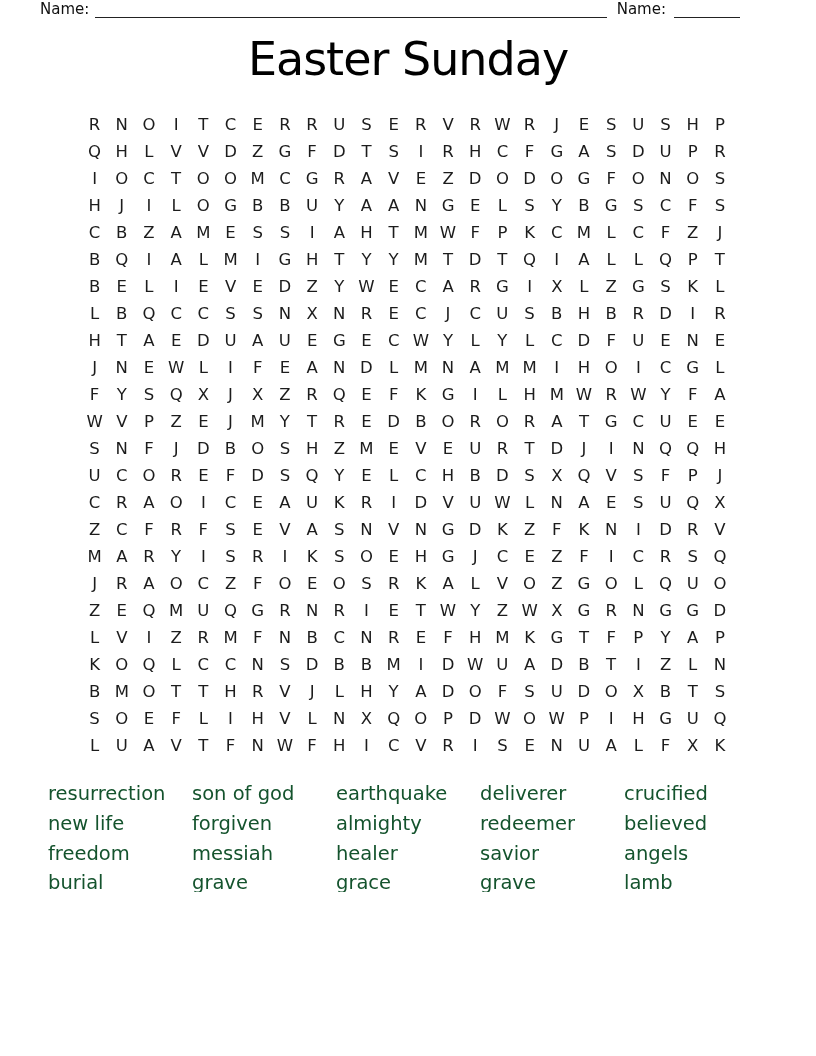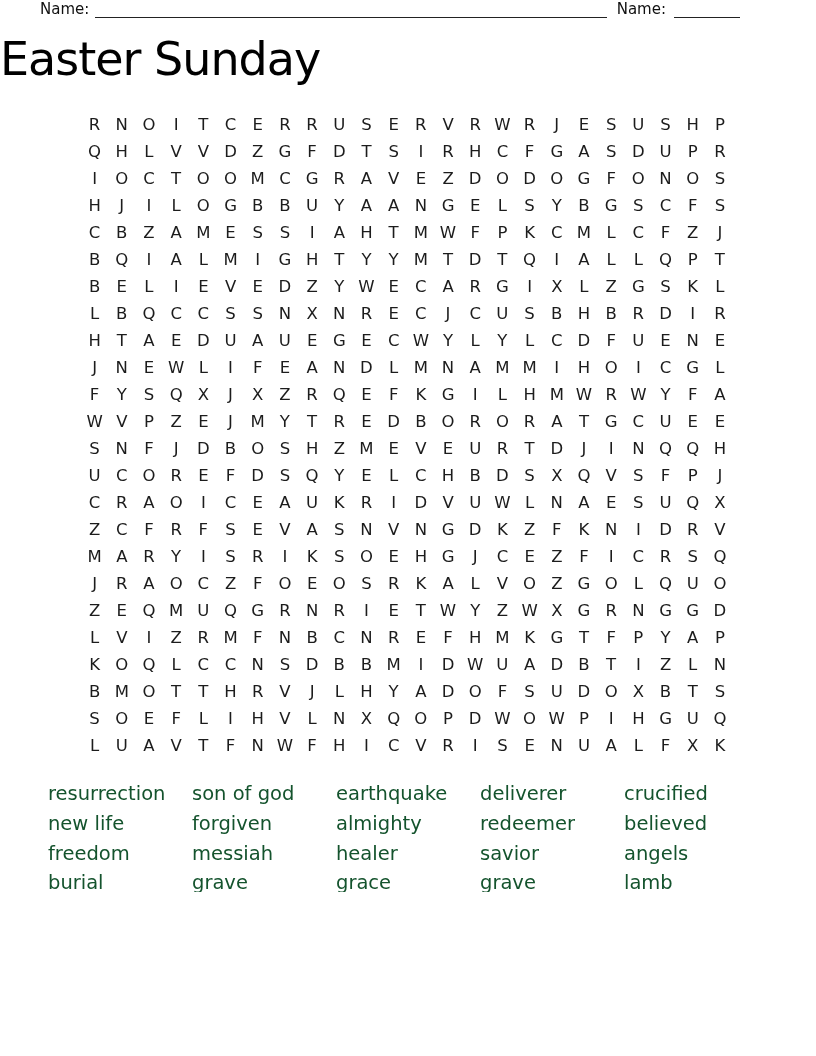--- a/index.html
+++ b/index.html
@@ -42,20 +42,21 @@
     height: 15px;
     border-bottom: 1.5px solid #222;
     margin: 0 0 1px 8px;
   }
   
   .title {
     position: absolute;
     top: 32px;
     left: 0;
     width: 100%;
+    text-align: center;
     font-size: 46px;
     font-weight: 500;
     letter-spacing: -1px;
     color: #000;
   }
   
   .grid {
     position: absolute;
     left: 81px;
     top: 111px;

